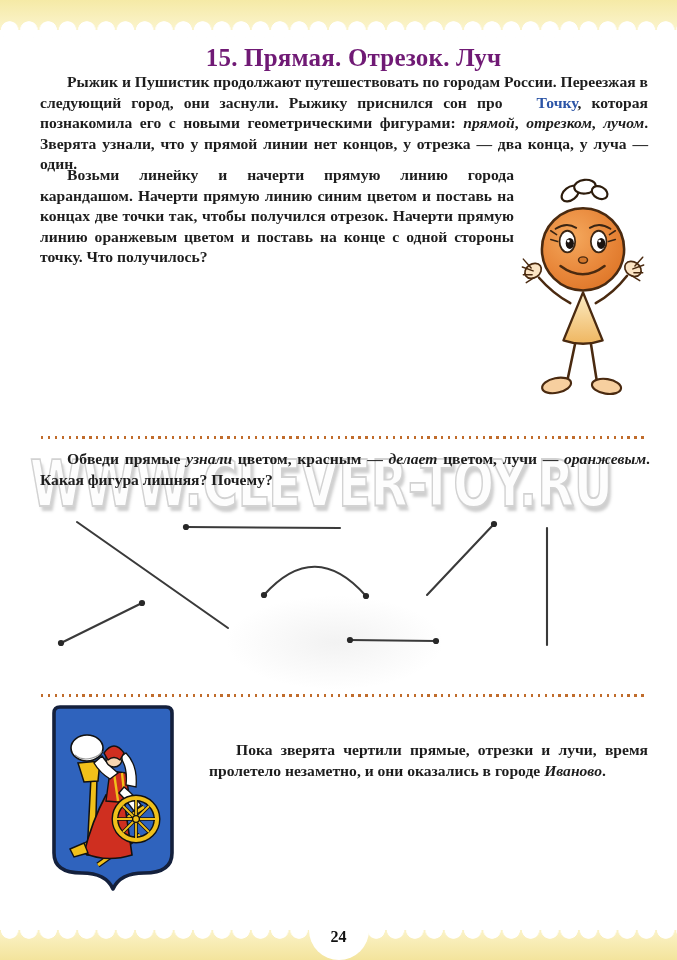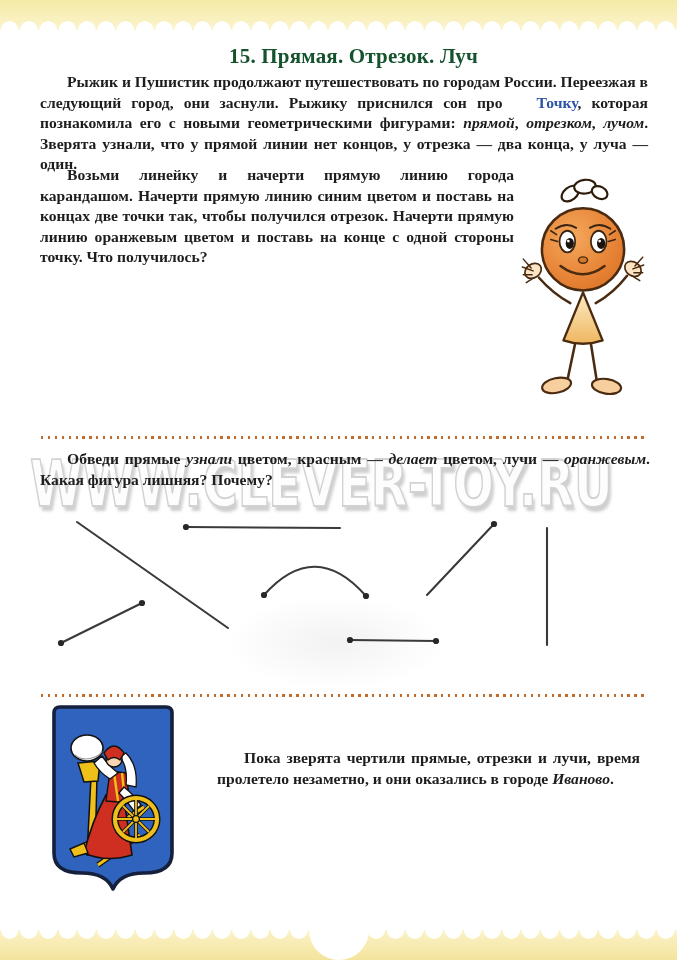--- a/index.html
+++ b/index.html
@@ -17,28 +17,28 @@
   .border-bottom::before{content:'';position:absolute;left:0;right:0;top:-9px;height:18px;
      background-image:radial-gradient(circle 9px at 9.6px 9px,#fff 8.4px,rgba(255,255,255,0) 9px);
      background-size:19.3px 18px;background-repeat:repeat-x;}
   .pagenum-bump{position:absolute;left:50%;transform:translateX(-50%);bottom:0px;
      width:60px;height:60px;border-radius:50%;background:#fff;}
   .pagenum{position:absolute;left:0;right:0;bottom:14px;text-align:center;
      font-weight:bold;font-size:16px;color:#111;z-index:5;}
 
   
   .title{position:absolute;top:44px;left:0;right:0;text-align:center;
-     font-size:21px;font-weight:bold;color:#14532d;letter-spacing:.2px;padding-left:30px;}
+     font-size:25px;font-weight:bold;color:#701a75;letter-spacing:.2px;padding-left:30px;}
   .para{position:absolute;font-size:15.6px;line-height:20.6px;font-weight:bold;
      text-align:justify;text-indent:27px;}
   .p-intro{top:72px;left:40px;width:608px;}
   .p-task1{top:165px;left:40px;width:474px;}
   .p-task2{top:449px;left:40px;width:610px;z-index:3;}
   .p-story{top:736px;left:205px;width:447px;}
-  .p-story p{margin:12px;text-indent:27px;}
+  .p-story p{margin:4px;text-indent:27px;}
   .it{font-style:italic;}
   .blue{color:#2b54a6;margin-left:24px;}
   .bi{font-style:italic;font-weight:bold;}
 
   
   .dotted{position:absolute;left:41px;width:607px;height:2.6px;
      background-image:repeating-linear-gradient(to right,#c06c2c 0 2.2px,rgba(0,0,0,0) 2.2px 6.9px);}
   .div1{top:436px;} .div2{top:694px;}
 
   
@@ -189,14 +189,15 @@
     </g>
   </svg>
 
   <div class="para p-story">
     <p><span>Пока зверята чертили прямые, отрезки и лучи, время пролетело незаметно, и они оказались в городе </span><span class="bi">Иваново</span><span>.</span></p>
   </div>
 
   <div class="border-bottom">
     <div class="pagenum-bump"></div>
   </div>
+  <div class="pagenum">24</div>
 
 </div>
 
 </body></html>

